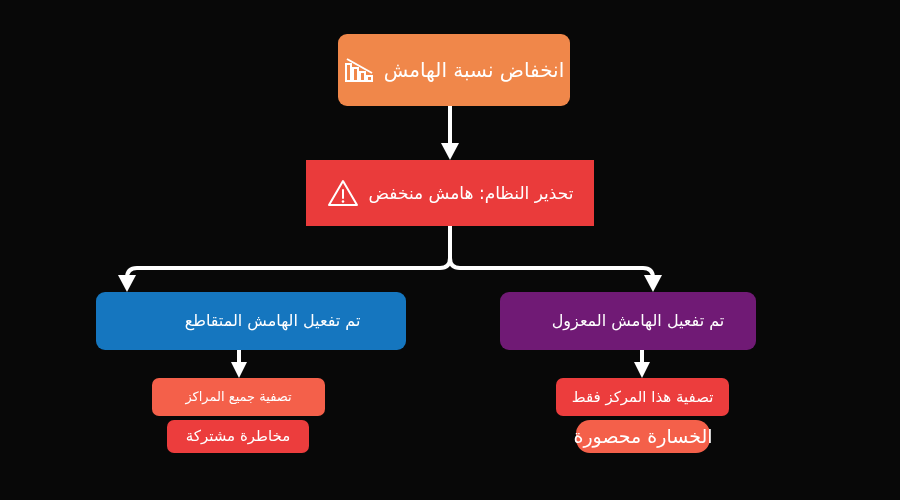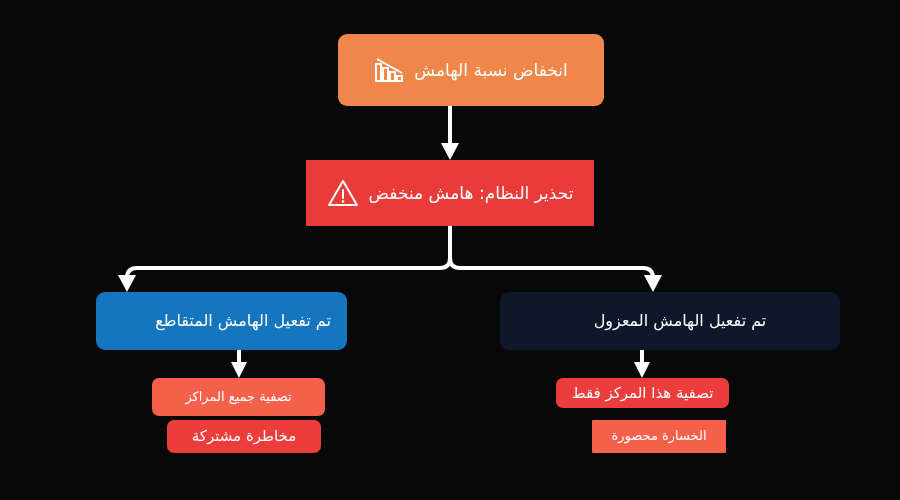--- a/index.html
+++ b/index.html
@@ -31,77 +31,76 @@
     line-height: 1.1;
   }
   .node .label {
     display: inline-block;
     font-weight: 400;
   }
 
   
   .node-root {
     left: 338px;  top: 34px;
-    width: 266px; height: 72px;
+    width: 232px; height: 72px;
     background: #f0874a;
     border-radius: 9px;
-    font-size: 17px;
+    font-size: 20px;
   }
   .node-alert {
     left: 306px; top: 160px;
     width: 288px; height: 66px;
     background: #ea3b3b;
     border-radius: 0;
     font-size: 17px;
   }
   .node-cross {
     left: 96px;  top: 292px;
-    width: 251px; height: 58px;
+    width: 310px; height: 58px;
     background: #1576bf;
     border-radius: 9px;
     font-size: 16px;
     padding-left: 43px;
   }
   .node-isolated {
     left: 500px; top: 292px;
-    width: 340px; height: 58px;
-    background: #0f172a;
+    width: 256px; height: 58px;
+    background: #701a75;
     border-radius: 9px;
     font-size: 16px;
     padding-left: 20px;
   }
   .node-liq-all {
     left: 152px; top: 378px;
     width: 173px; height: 38px;
     background: #f4604a;
     border-radius: 7px;
     font-size: 13px;
   }
   .node-shared-risk {
     left: 167px; top: 420px;
-    width: 154px; height: 33px;
+    width: 142px; height: 33px;
     background: #ec3d3d;
     border-radius: 7px;
     font-size: 15px;
   }
   .node-liq-one {
     left: 556px; top: 378px;
-    width: 173px; height: 30px;
+    width: 173px; height: 38px;
     background: #ec3d3d;
     border-radius: 7px;
     font-size: 15px;
     text-align: center;
   }
   .node-loss-capped {
     left: 576px; top: 420px;
     width: 134px; height: 33px;
     background: #f4604a;
-    border-radius: 1px;
-    font-size: 13px;
-    margin-left: 16px;
+    border-radius: 14px;
+    font-size: 19px;
   }
 
   
   .icon {
     display: inline-flex;
     align-items: center;
     justify-content: center;
     flex: 0 0 auto;
   }
   .icon svg { display: block; }

